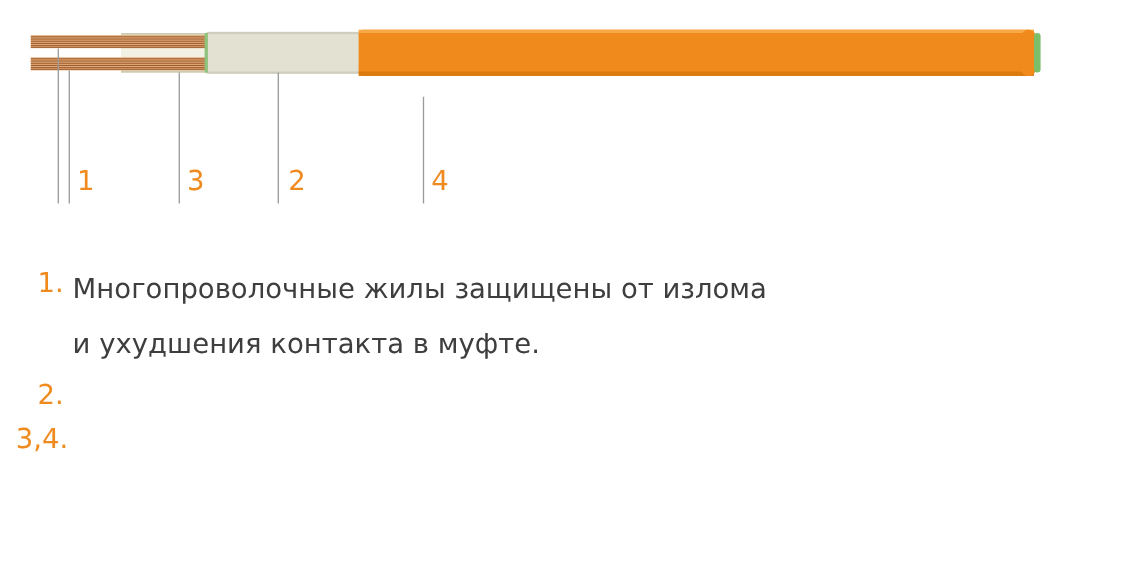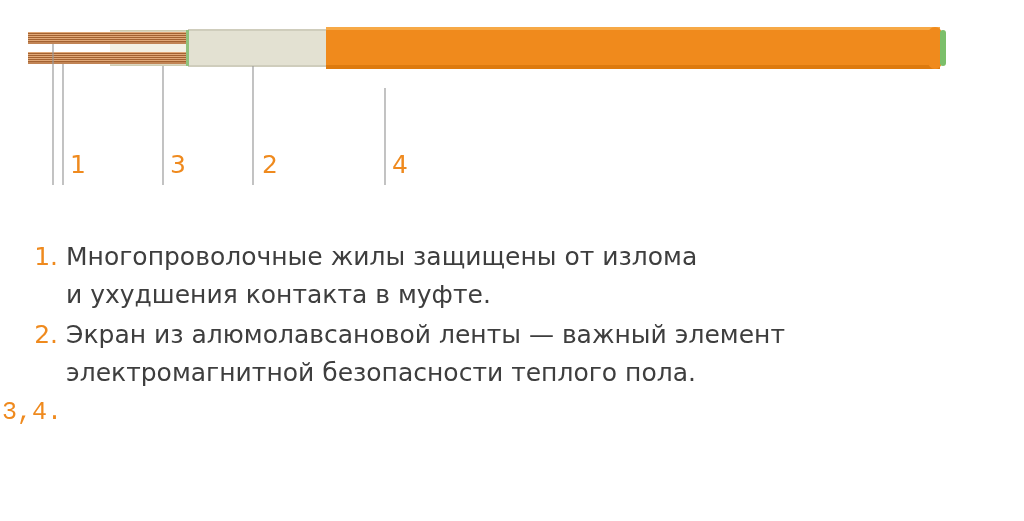--- a/index.html
+++ b/index.html
@@ -54,26 +54,25 @@
     text-align: right;
     padding-right: 8px;
     color: #ef8a1e;
     font-size: 25px;
     line-height: 38px;
     box-sizing: border-box;
   }
   .legend-marker.wide {
     width: 66px;
     padding-right: 4px;
-    font-family: Liberation Mono, monospace;
   }
   .legend-text {
     color: #3e3e3e;
     font-size: 25px;
-    line-height: 38px;
+    line-height: 50px;
     white-space: pre-line;
   }
 </style>
 </head>
 <body>
 
 <div id="diagram">
   <svg width="1024" height="215" viewBox="0 0 1024 215" xmlns="http://www.w3.org/2000/svg">
 
     <g>
@@ -165,21 +164,19 @@
 <div id="legend">
 
   <div class="legend-row">
     <div class="legend-marker">1.</div>
     <div class="legend-text">Многопроволочные жилы защищены от излома
 и ухудшения контакта в муфте.</div>
   </div>
 
   <div class="legend-row">
     <div class="legend-marker">2.</div>
-    <div class="legend-text">Экран из алюмолавсановой ленты — важный элемент
-электромагнитной безопасности теплого пола.</div>
   </div>
 
   <div class="legend-row">
     <div class="legend-marker wide">3,4.</div>
   </div>
 
 </div>
 
 </body></html>

